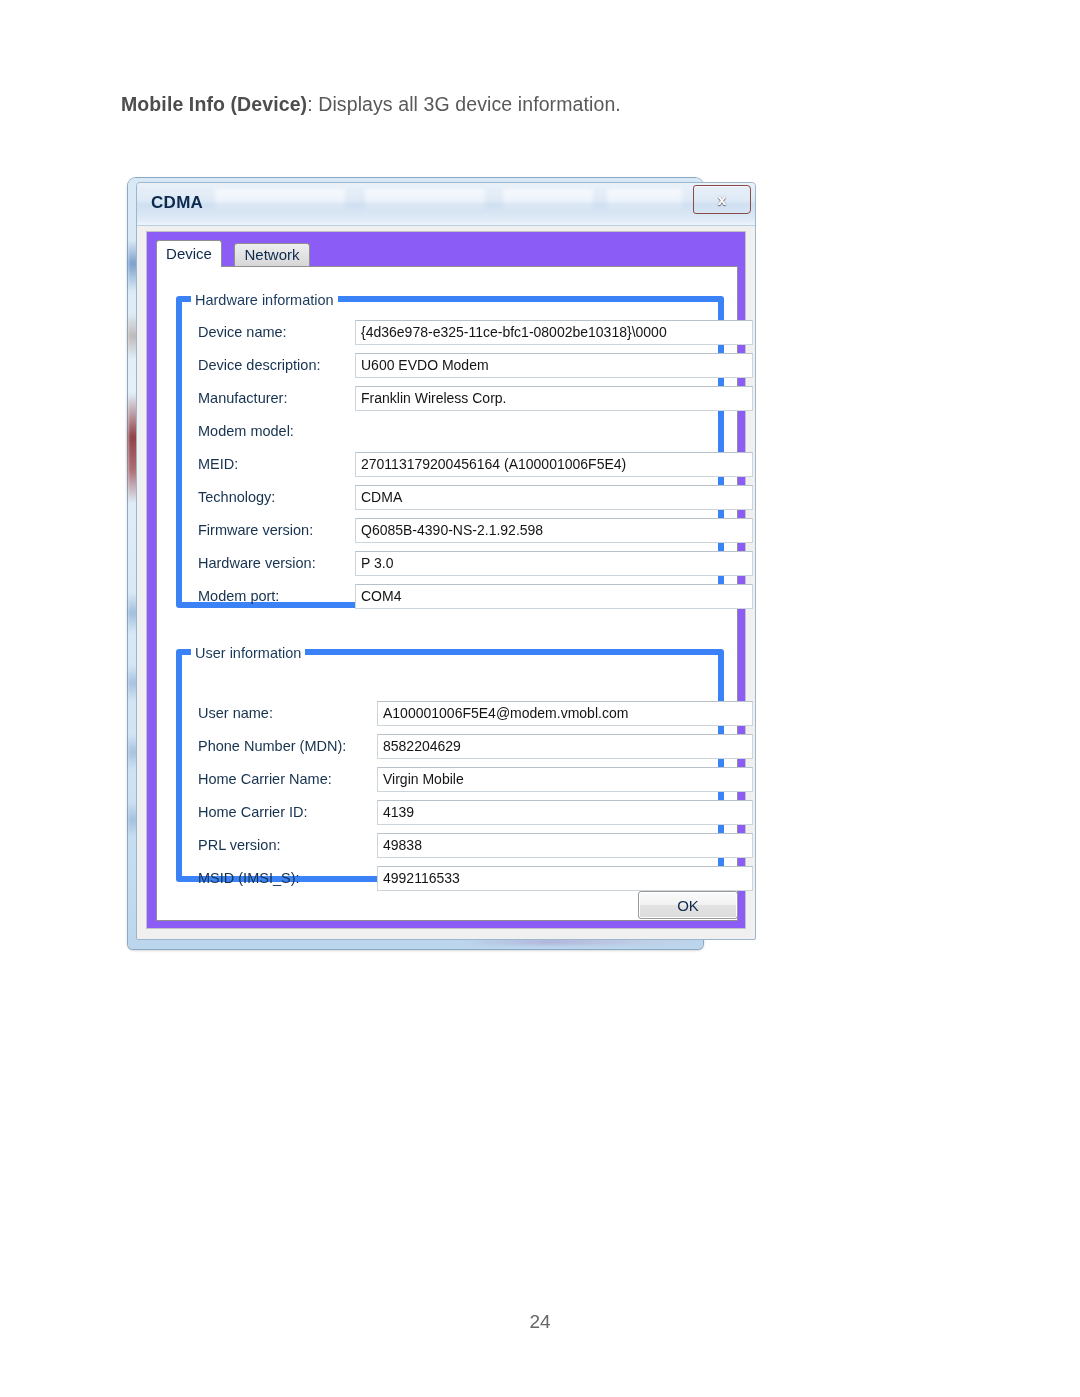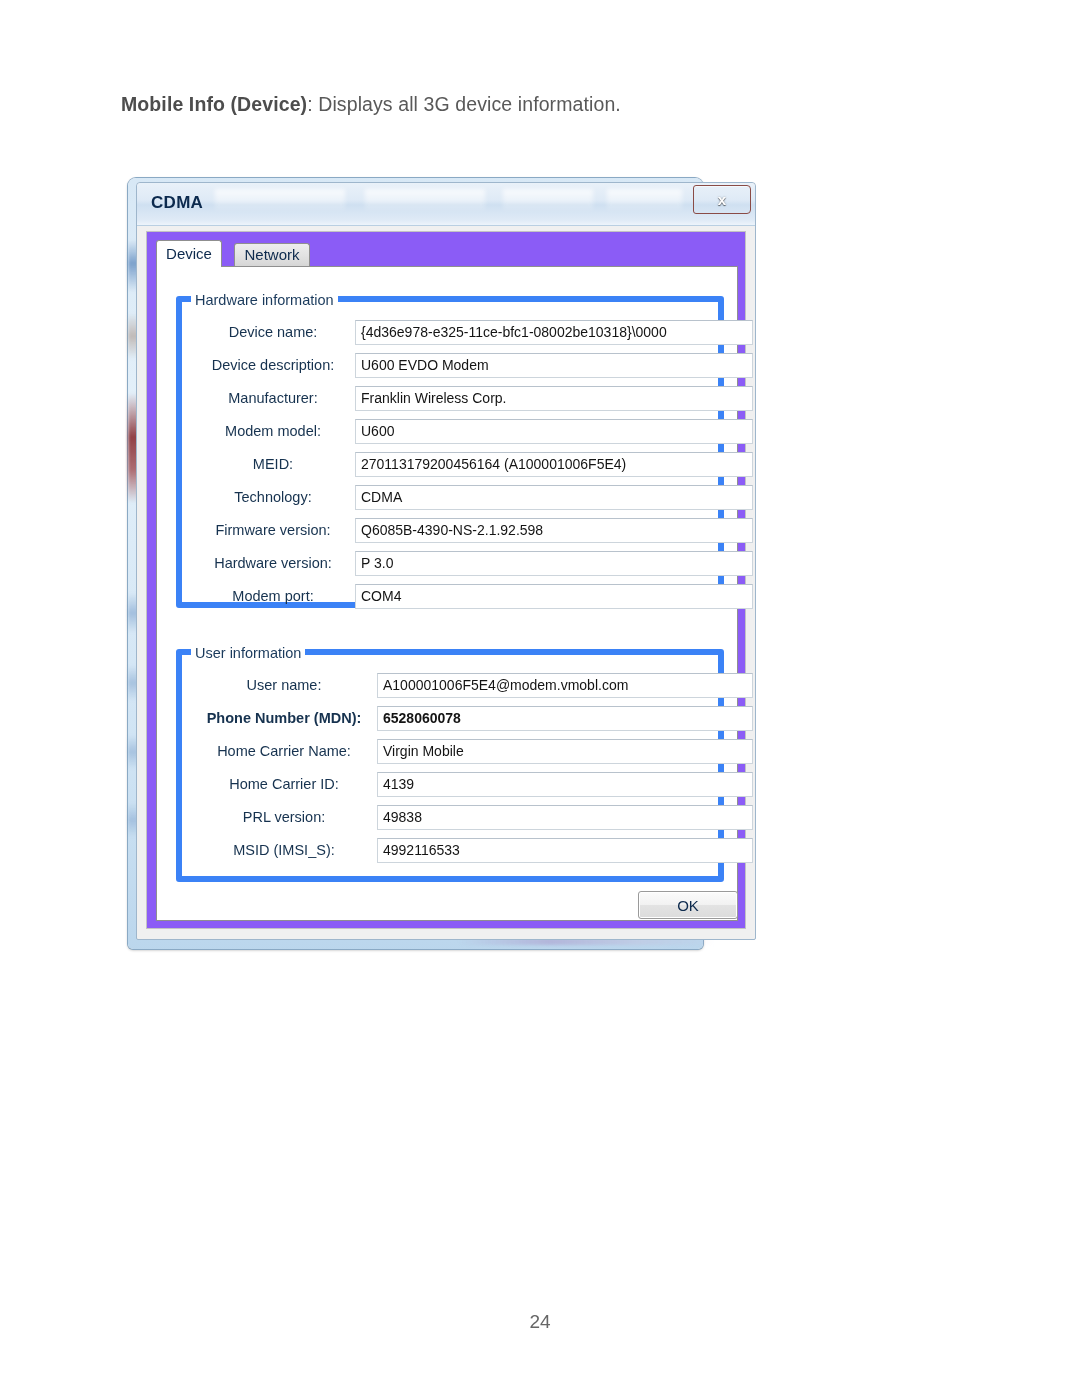--- a/index.html
+++ b/index.html
@@ -248,21 +248,21 @@
   
   .field-row {
     position: absolute;
     height: 26px;
     display: flex;
     align-items: center;
   }
   .field-label {
     font-size: 14.5px;
     color: #16324f;
-    text-align: center;
+    text-align: left;
     white-space: nowrap;
     padding-right: 7px;
     line-height: 1;
   }
   .field-input {
     height: 25px;
     box-sizing: border-box;
     border: 1px solid #cdd5dc;
     border-top-color: #b8c2cc;
     background: #ffffff;
@@ -277,21 +277,21 @@
   }
 
   
   .hw .field-label { width: 150px; }
   .hw .field-input { width: 398px; }
   .hw { left: 16px; }
 
   
   .ui-row .field-label { width: 172px; }
   .ui-row .field-input { width: 376px; }
-  .ui-row { left: 16px; }
+  .ui-row { left: 16px; margin-top: 28px; }
 
   
   .ok-button {
     position: absolute;
     left: 481px;
     top: 625px;
     width: 100px;
     height: 28px;
     box-sizing: border-box;
     border: 1px solid #9a9a9a;
@@ -376,21 +376,20 @@
             <div class="field-input">U600 EVDO Modem</div>
           </div>
 
           <div class="field-row hw" style="top:83px;">
             <div class="field-label">Manufacturer:</div>
             <div class="field-input">Franklin Wireless Corp.</div>
           </div>
 
           <div class="field-row hw" style="top:116px;">
             <div class="field-label">Modem model:</div>
-            <div class="field-input">U600</div>
           </div>
 
           <div class="field-row hw" style="top:149px;">
             <div class="field-label">MEID:</div>
             <div class="field-input">270113179200456164 (A100001006F5E4)</div>
           </div>
 
           <div class="field-row hw" style="top:182px;">
             <div class="field-label">Technology:</div>
             <div class="field-input">CDMA</div>
@@ -413,23 +412,23 @@
         </div>
 
         <div class="groupbox" id="gb-user">
           <div class="gb-title">User information</div>
 
           <div class="field-row ui-row" style="top:17px;">
             <div class="field-label">User name:</div>
             <div class="field-input">A100001006F5E4@modem.vmobl.com</div>
           </div>
 
-          <div class="field-row ui-row" style="top:50px;font-weight:bold;">
+          <div class="field-row ui-row" style="top:50px;">
             <div class="field-label">Phone Number (MDN):</div>
-            <div class="field-input">6528060078</div>
+            <div class="field-input">8582204629</div>
           </div>
 
           <div class="field-row ui-row" style="top:83px;">
             <div class="field-label">Home Carrier Name:</div>
             <div class="field-input">Virgin Mobile</div>
           </div>
 
           <div class="field-row ui-row" style="top:116px;">
             <div class="field-label">Home Carrier ID:</div>
             <div class="field-input">4139</div>

